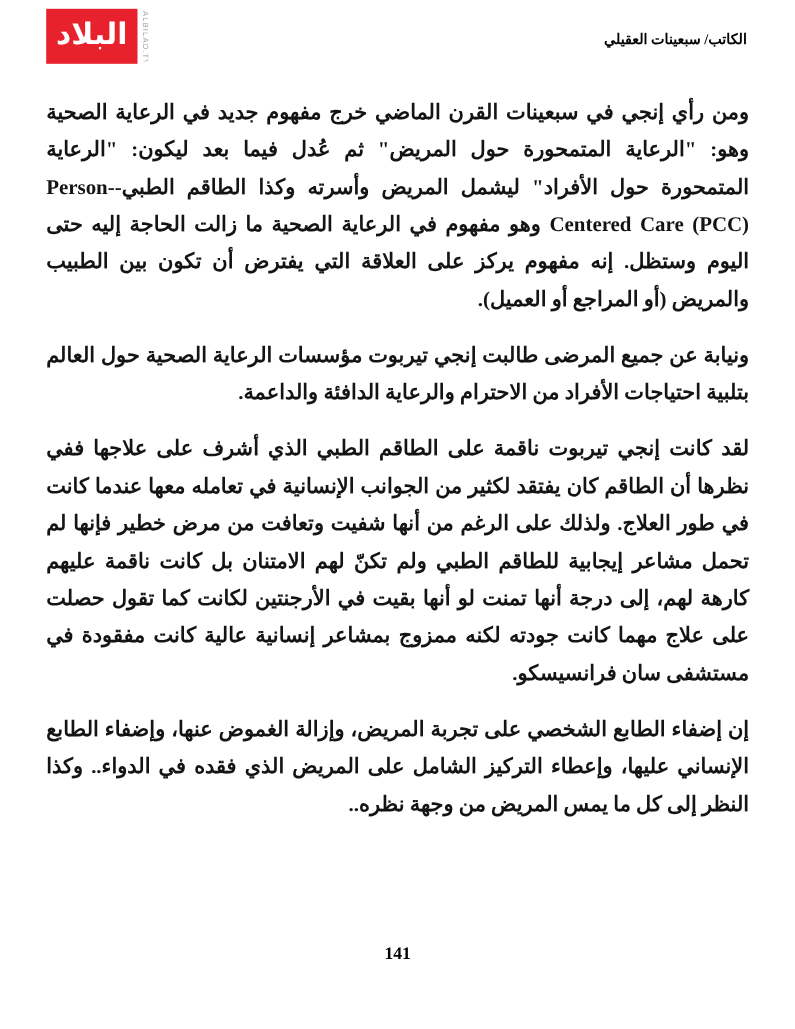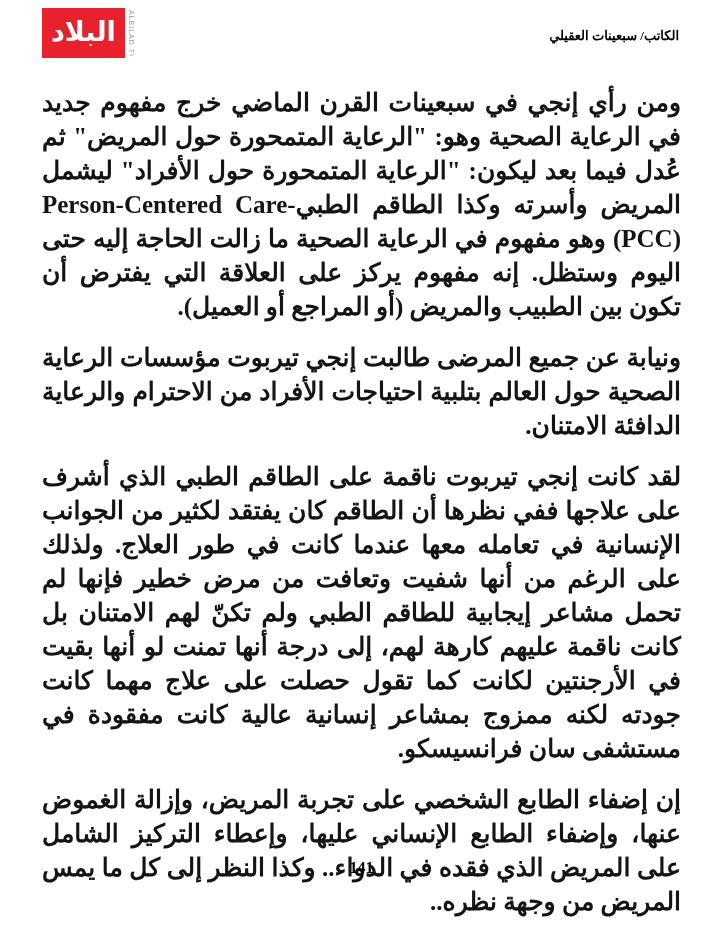--- a/index.html
+++ b/index.html
@@ -58,21 +58,21 @@
     font-weight: bold;
     color: #000000;
     white-space: nowrap;
   }
   
   .body-text {
     margin: 10px 42px 0 42px;
     direction: rtl;
     unicode-bidi: plaintext;
     text-align: justify;
-    font-size: 25px;
+    font-size: 19px;
     line-height: 34px;
     font-weight: bold;
     color: #141414;
   }
   .body-text p {
     margin: 0 0 17px 0;
     direction: rtl;
   }
   
   .page-number {
@@ -97,21 +97,21 @@
       <div class="logo-box">
         <span>البلاد</span>
       </div>
       <div class="logo-sub">ALBILAD.TV</div>
     </div>
     <div class="author">الكاتب/ سبعينات العقيلي</div>
   </header>
 
   <main class="body-text">
     <p>ومن رأي إنجي في سبعينات القرن الماضي خرج مفهوم جديد في الرعاية الصحية وهو: "الرعاية المتمحورة حول المريض" ثم عُدل فيما بعد ليكون: "الرعاية المتمحورة حول الأفراد" ليشمل المريض وأسرته وكذا الطاقم الطبي-Person-Centered Care (PCC) وهو مفهوم في الرعاية الصحية ما زالت الحاجة إليه حتى اليوم وستظل. إنه مفهوم يركز على العلاقة التي يفترض أن تكون بين الطبيب والمريض (أو المراجع أو العميل).</p>
-    <p>ونيابة عن جميع المرضى طالبت إنجي تيربوت مؤسسات الرعاية الصحية حول العالم بتلبية احتياجات الأفراد من الاحترام والرعاية الدافئة الامتنان.</p>
+    <p>ونيابة عن جميع المرضى طالبت إنجي تيربوت مؤسسات الرعاية الصحية حول العالم بتلبية احتياجات الأفراد من الاحترام والرعاية الدافئة والداعمة.</p>
     <p>لقد كانت إنجي تيربوت ناقمة على الطاقم الطبي الذي أشرف على علاجها ففي نظرها أن الطاقم كان يفتقد لكثير من الجوانب الإنسانية في تعامله معها عندما كانت في طور العلاج. ولذلك على الرغم من أنها شفيت وتعافت من مرض خطير فإنها لم تحمل مشاعر إيجابية للطاقم الطبي ولم تكنّ لهم الامتنان بل كانت ناقمة عليهم كارهة لهم، إلى درجة أنها تمنت لو أنها بقيت في الأرجنتين لكانت كما تقول حصلت على علاج مهما كانت جودته لكنه ممزوج بمشاعر إنسانية عالية كانت مفقودة في مستشفى سان فرانسيسكو.</p>
     <p>إن إضفاء الطابع الشخصي على تجربة المريض، وإزالة الغموض عنها، وإضفاء الطابع الإنساني عليها، وإعطاء التركيز الشامل على المريض الذي فقده في الدواء.. وكذا النظر إلى كل ما يمس المريض من وجهة نظره..</p>
   </main>
 
   <footer>
     <div class="page-number">141</div>
   </footer>
 
 </div>
 

